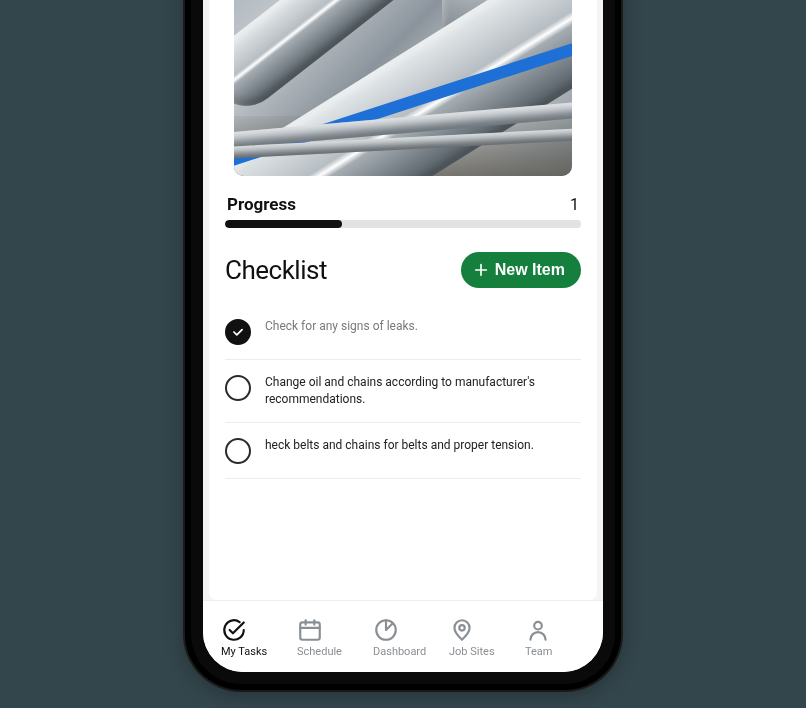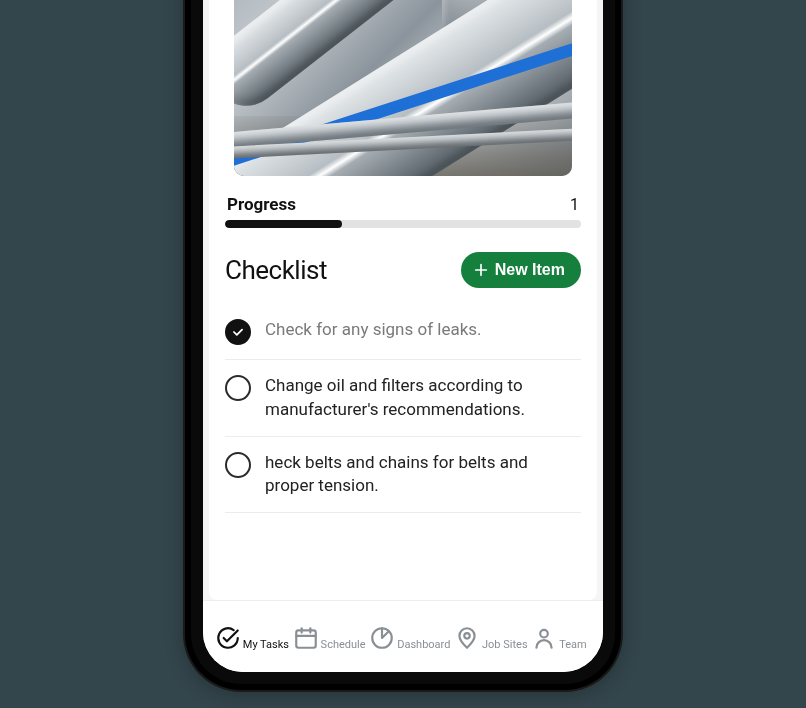--- a/index.html
+++ b/index.html
@@ -185,39 +185,39 @@
     margin-top: 1px;
     cursor: pointer;
   }
   .check-circle.checked {
     background: #111;
     border-color: #111;
   }
   .check-circle.checked svg { display:block; }
   .check-circle:not(.checked) svg { display:none; }
   .check-text {
-    font-size: 17px;
+    font-size: 12px;
     line-height: 1.4;
     color: #222;
   }
   .check-item.done .check-text { color: #7a7a7a; }
 
   .tabbar {
     height: 72px;
     background: #fff;
     border-top: 1px solid #eeeeee;
     display: flex;
     justify-content: space-around;
     align-items: center;
     padding: 6px 10px 4px 10px;
   }
   .tab {
     display: flex;
-    flex-direction: row;
-    align-items: flex-end;
+    flex-direction: column;
+    align-items: flex-start;
     gap: 2px;
     color: #8a8f94;
     font-size: 11px;
     cursor: pointer;
     min-width: 60px;
   }
   .tab.active { color: #111; }
   .tab svg { display:block; }
   .tab-label { white-space: nowrap; }
 
@@ -268,21 +268,21 @@
                   <polyline points="5 12 10 17 19 8"></polyline>
                 </svg>
             </div>
             <div class="check-text">Check for any signs of leaks.</div>
           </div>
 
           <div class="check-item">
             <div class="check-circle">
               
             </div>
-            <div class="check-text">Change oil and filters according to manufacturer's recommendations.</div>
+            <div class="check-text">Change oil and chains according to manufacturer's recommendations.</div>
           </div>
 
           <div class="check-item">
             <div class="check-circle">
               
             </div>
             <div class="check-text">heck belts and chains for belts and proper tension.</div>
           </div>
 
         </div>

